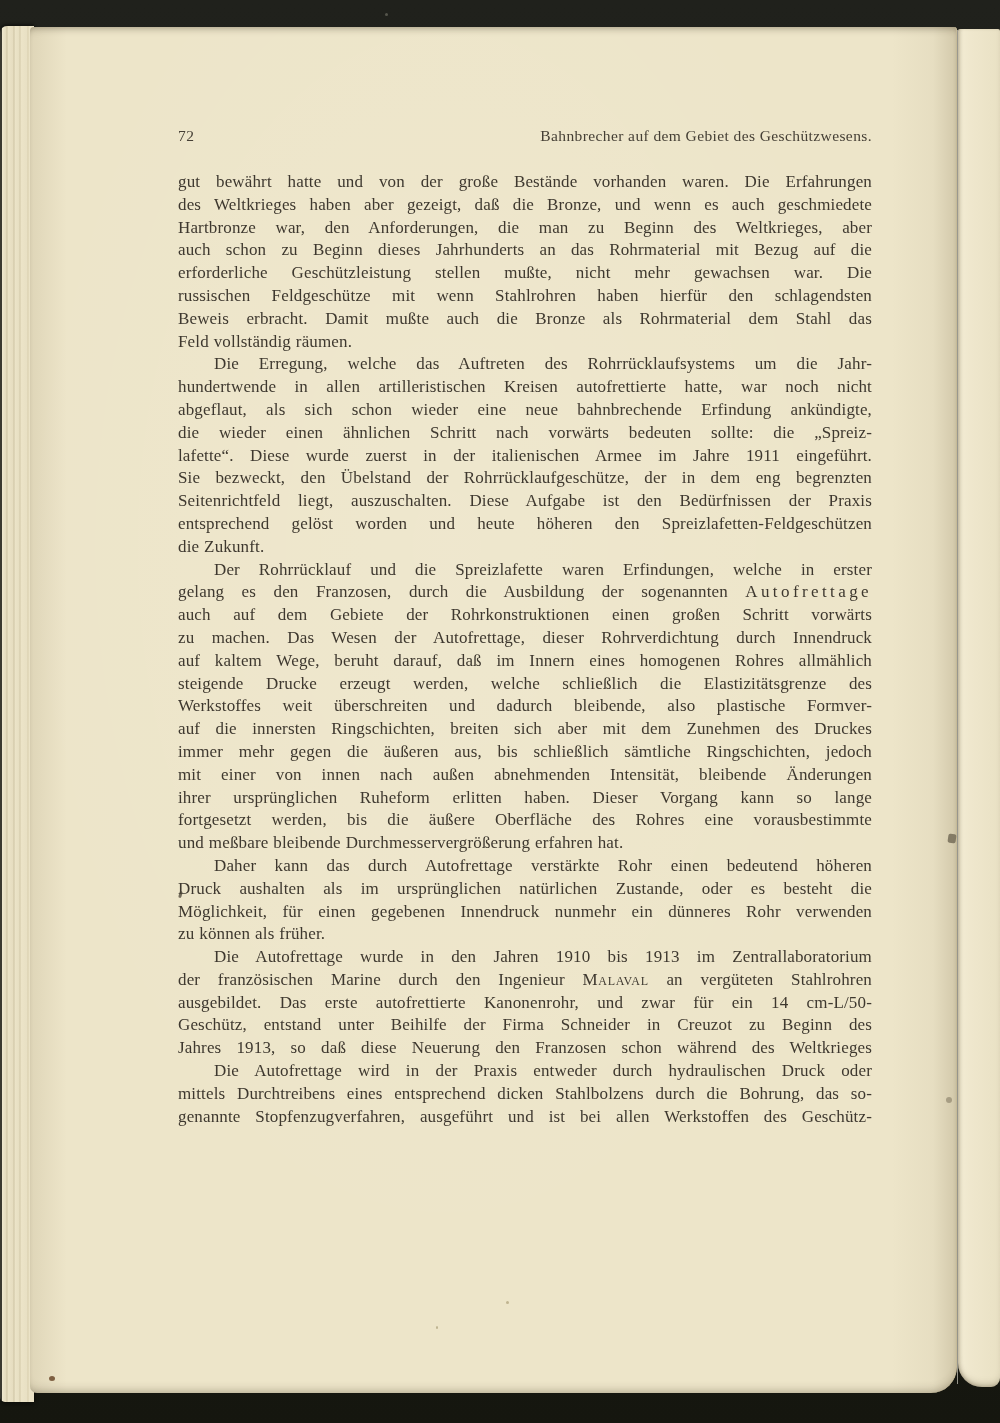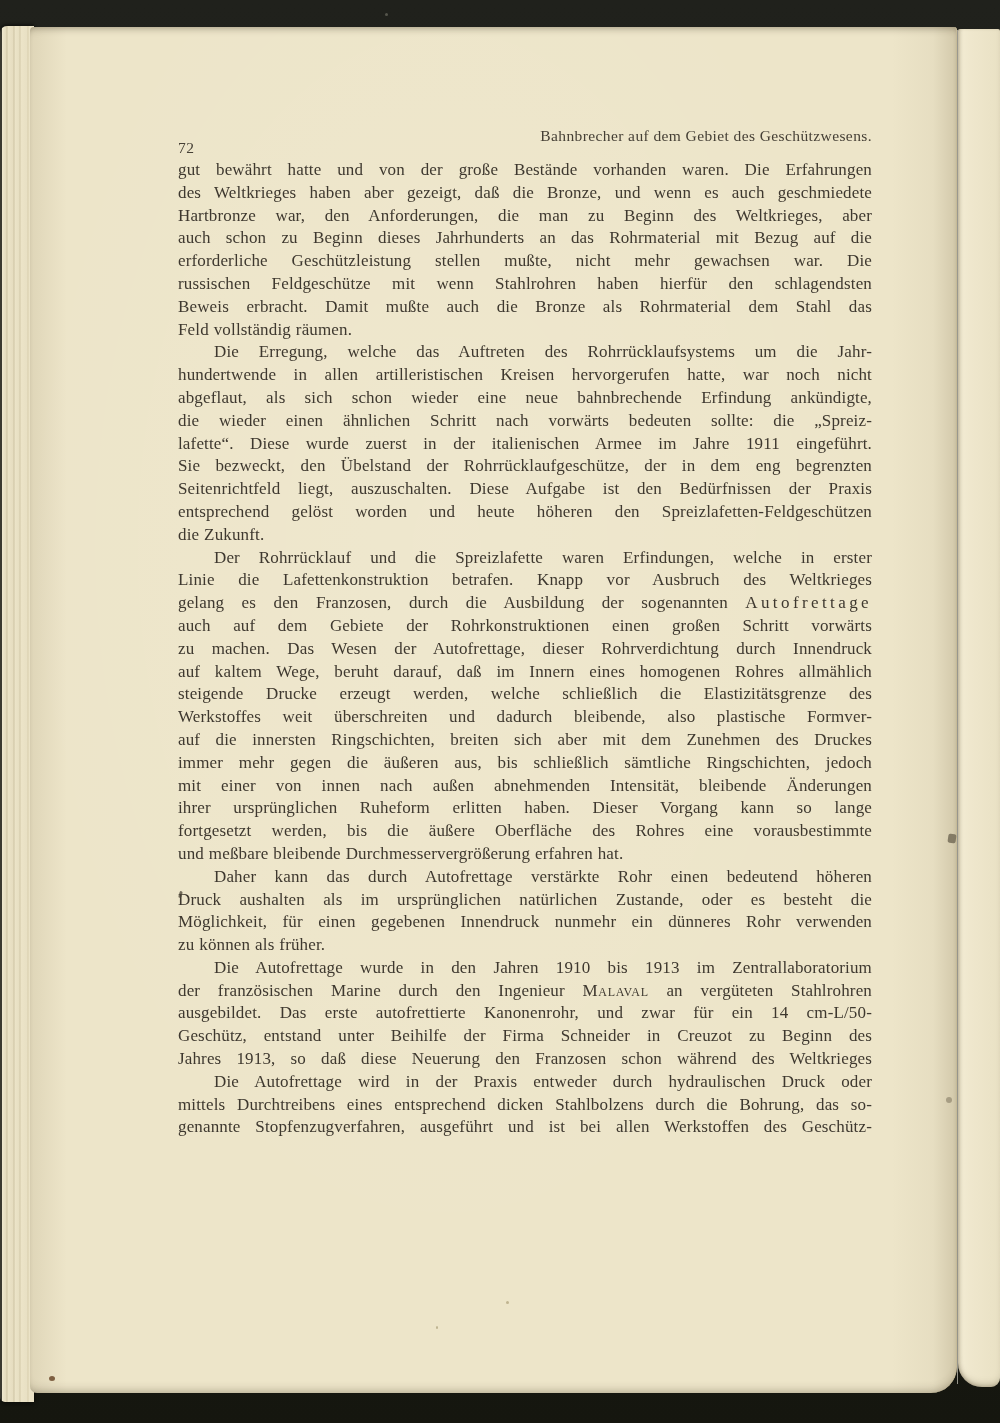--- a/index.html
+++ b/index.html
@@ -45,24 +45,24 @@
     position: absolute; left: 958px; right: 0; top: 29px; height: 1358px;
     background: linear-gradient(90deg, #f3ecd4 0%, #efe7cd 30%, #e9e1c4 100%);
     border-radius: 2px 2px 9px 24px;
     box-shadow: inset 3px 0 4px -2px rgba(90,75,45,0.40), inset 0 -6px 8px -6px rgba(60,50,30,0.5);
   }
   .content {
     position: absolute; left: 148px; top: 100px; width: 694px;
     color: #3e382f;
   }
   .header { position: relative; height: 22px; font-size: 15.5px; letter-spacing: 0.4px; color: #453f35; }
-  .pagenum { position: absolute; left: 0; top: 0; margin-top: 12px; }
+  .pagenum { position: absolute; left: 0; top: 0; }
   .running-title { display: block; text-align: right; }
   .body {
-    margin-top: 10px;
+    margin-top: 22px;
     font-size: 17px;
     line-height: 22.8px;
     letter-spacing: 0.15px;
     word-spacing: 0.5px;
   }
   .line { text-align: justify; text-align-last: justify; height: 22.8px; overflow: visible; }
   .line.last { text-align-last: left; }
   .line.indent { text-indent: 36px; }
   .sp { letter-spacing: 3.4px; }
   .sc { font-variant: small-caps; letter-spacing: 0.7px; }
@@ -96,30 +96,29 @@
       <div class="body">
           <div class="line">gut bewährt hatte und von der große Bestände vorhanden waren. Die Erfahrungen</div>
           <div class="line">des Weltkrieges haben aber gezeigt, daß die Bronze, und wenn es auch geschmiedete</div>
           <div class="line">Hartbronze war, den Anforderungen, die man zu Beginn des Weltkrieges, aber</div>
           <div class="line">auch schon zu Beginn dieses Jahrhunderts an das Rohrmaterial mit Bezug auf die</div>
           <div class="line">erforderliche Geschützleistung stellen mußte, nicht mehr gewachsen war. Die</div>
           <div class="line">russischen Feldgeschütze mit wenn Stahlrohren haben hierfür den schlagendsten</div>
           <div class="line">Beweis erbracht. Damit mußte auch die Bronze als Rohrmaterial dem Stahl das</div>
           <div class="line last">Feld vollständig räumen.</div>
           <div class="line indent">Die Erregung, welche das Auftreten des Rohrrücklaufsystems um die Jahr-</div>
-          <div class="line">hundertwende in allen artilleristischen Kreisen hervorgerufen hatte, war noch nicht</div>
+          <div class="line">hundertwende in allen artilleristischen Kreisen autofrettierte hatte, war noch nicht</div>
           <div class="line">abgeflaut, als sich schon wieder eine neue bahnbrechende Erfindung ankündigte,</div>
           <div class="line">die wieder einen ähnlichen Schritt nach vorwärts bedeuten sollte: die „Spreiz-</div>
           <div class="line">lafette“. Diese wurde zuerst in der italienischen Armee im Jahre 1911 eingeführt.</div>
           <div class="line">Sie bezweckt, den Übelstand der Rohrrücklaufgeschütze, der in dem eng begrenzten</div>
           <div class="line">Seitenrichtfeld liegt, auszuschalten. Diese Aufgabe ist den Bedürfnissen der Praxis</div>
           <div class="line">entsprechend gelöst worden und heute höheren den Spreizlafetten-Feldgeschützen</div>
           <div class="line last">die Zukunft.</div>
           <div class="line indent">Der Rohrrücklauf und die Spreizlafette waren Erfindungen, welche in erster</div>
-          <div class="line">Linie die Lafettenkonstruktion betrafen. Knapp vor Ausbruch des Weltkrieges</div>
           <div class="line">gelang es den Franzosen, durch die Ausbildung der sogenannten <span class="sp">Autofrettage</span></div>
           <div class="line">auch auf dem Gebiete der Rohrkonstruktionen einen großen Schritt vorwärts</div>
           <div class="line">zu machen. Das Wesen der Autofrettage, dieser Rohrverdichtung durch Innendruck</div>
           <div class="line">auf kaltem Wege, beruht darauf, daß im Innern eines homogenen Rohres allmählich</div>
           <div class="line">steigende Drucke erzeugt werden, welche schließlich die Elastizitätsgrenze des</div>
           <div class="line">Werkstoffes weit überschreiten und dadurch bleibende, also plastische Formver-</div>
           <div class="line">auf die innersten Ringschichten, breiten sich aber mit dem Zunehmen des Druckes</div>
           <div class="line">immer mehr gegen die äußeren aus, bis schließlich sämtliche Ringschichten, jedoch</div>
           <div class="line">mit einer von innen nach außen abnehmenden Intensität, bleibende Änderungen</div>
           <div class="line">ihrer ursprünglichen Ruheform erlitten haben. Dieser Vorgang kann so lange</div>

